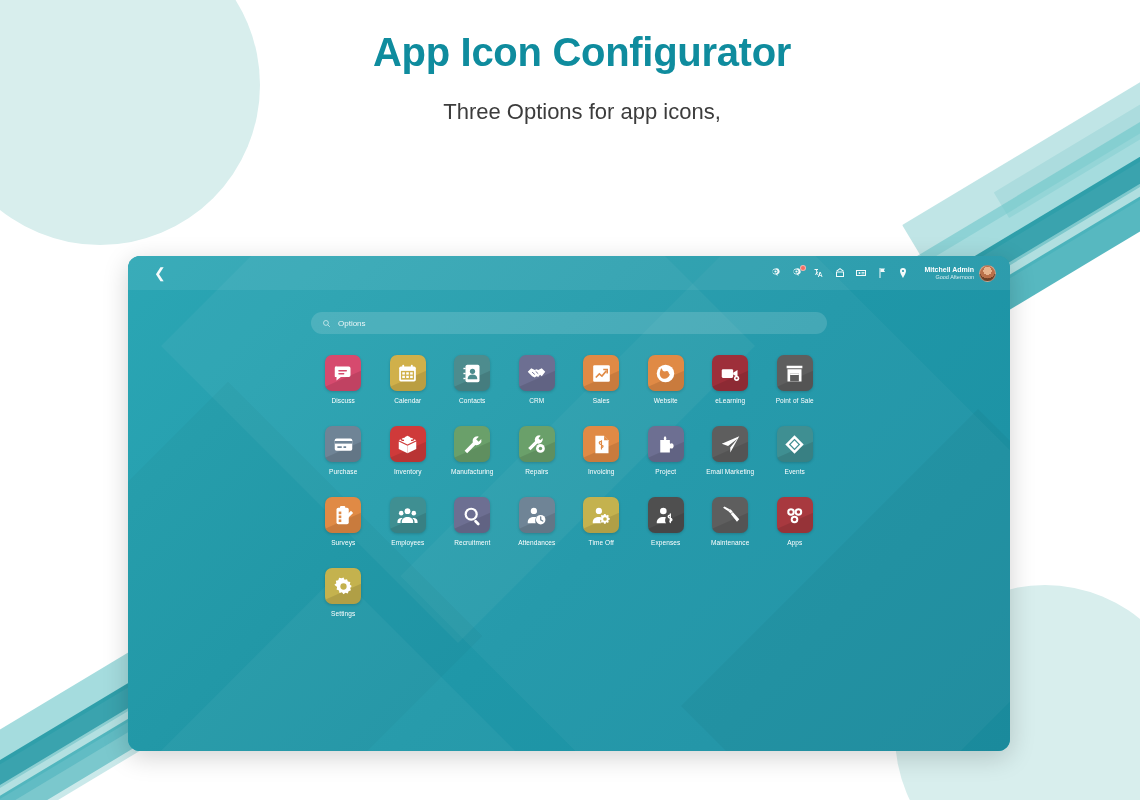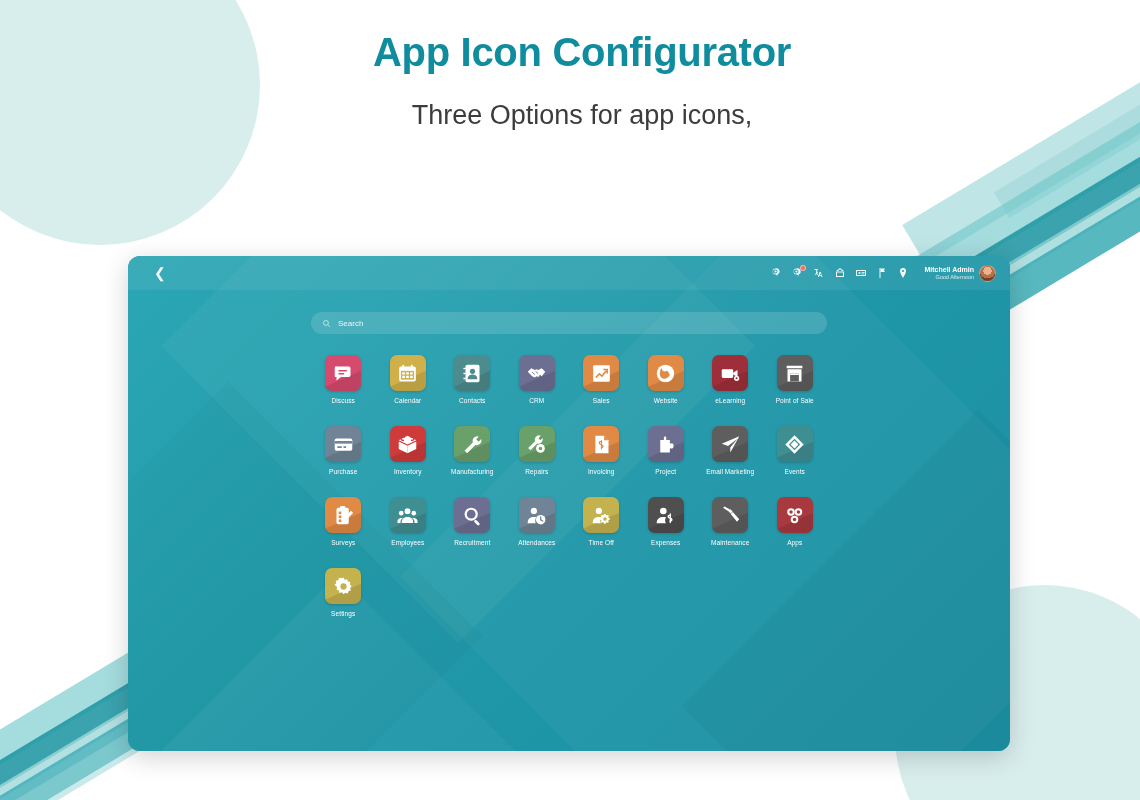--- a/index.html
+++ b/index.html
@@ -45,21 +45,21 @@
   .sg-bl .s3{ left:-30px; top:128px; width:520px; height:12px; background:rgba(160,216,218,.8); }
   .sg-bl .s4{ left:-30px; top:140px; width:520px; height:28px; background:rgba(58,171,181,.8); }
   .sg-bl .s5{ left:40px;  top:168px; width:330px; height:22px; background:rgba(150,212,214,.5); }
 
   
   .page-head{ position:relative; z-index:3; text-align:center; padding-top:30px;margin-left:24px; }
   .page-title{
     font-size:40px; font-weight:bold; color:#0f8c9e; letter-spacing:-.3px;
   }
   .page-sub{
-    margin-top:22px; font-size:27px; color:#3c3c3c; line-height:1.36;
+    margin-top:22px; font-size:22px; color:#3c3c3c; line-height:1.36;
   }
 
   
   .window{
     position:absolute; left:128px; top:256px;
     width:882px; height:495px;
     border-radius:12px;
     overflow:hidden;
     background:#23a0b0;
     box-shadow:0 6px 26px rgba(0,0,0,.18);
@@ -238,21 +238,21 @@
       </div>
     </div>
   </div>
 
   <div class="search-wrap">
     <div class="search-box">
       <svg viewBox="0 0 24 24">
           <circle cx="10.5" cy="10.5" r="6.5"></circle>
           <line x1="15.5" y1="15.5" x2="21" y2="21"></line>
         </svg>
-      <span class="search-ph">Search</span>
+      <span class="search-ph">Options</span>
     </div>
   </div>
 
   <div class="grid-wrap">
     <div class="grid" id="app-grid">
         <div class="app">
           <div class="tile" style="background: rgb(214, 74, 110);">
             <svg viewBox="0 0 24 24">
               <path d="M3 4h15a2 2 0 012 2v8a2 2 0 01-2 2H9l-5 4v-4H3a1 1 0 01-1-1V6a3 3 0 013-3z"></path>
               <rect x="6" y="8" width="10" height="1.6" rx=".8" fill="#d64a6e"></rect>

